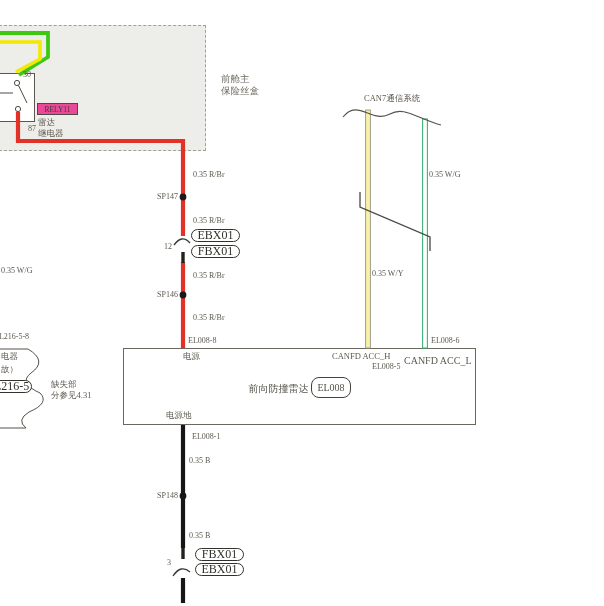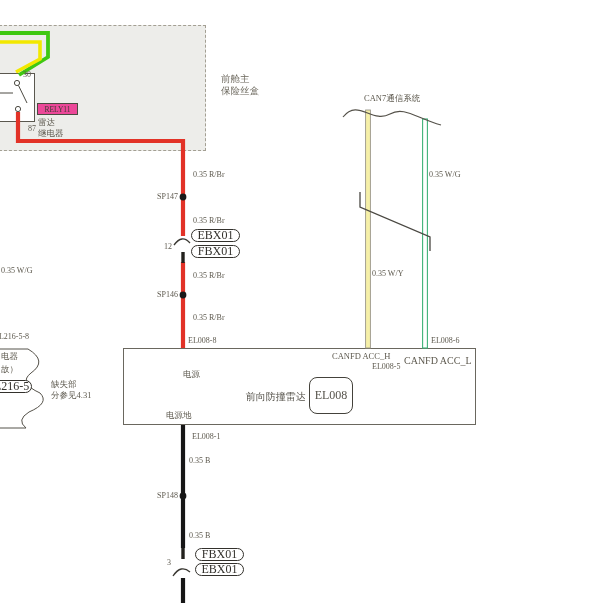--- a/index.html
+++ b/index.html
@@ -12,22 +12,22 @@
   .ecubox{left:123px;top:348px;width:353px;height:77px;border:1.2px solid #6a675e;}
   .relycode{left:37px;top:103px;width:41px;height:12px;border:1px solid #4c4a42;background:#ec4899;
             font-size:7.5px;color:#3c3a33;display:flex;align-items:center;justify-content:center;}
   .lbl{position:absolute;font-size:8px;color:#5d594e;white-space:nowrap;line-height:9px;}
   .lbl.cn{font-size:8.5px;line-height:10.5px;}
   .lbl.big{font-size:9.5px;line-height:11.5px;color:#6b675c;}
   .lbl.right{text-align:right;}
   .oval{position:absolute;box-sizing:border-box;border:1.3px solid #33312c;border-radius:8px;background:#fff;
         font-size:12px;color:#33312c;display:flex;align-items:center;justify-content:center;white-space:nowrap;}
   .ecutitle{position:absolute;left:123px;top:377px;width:353px;text-align:center;font-size:10px;color:#55524a;}
-  .ecutitle .code{display:inline-block;border:1.2px solid #44423b;border-radius:8px;padding:12px 5px;
-                  font-size:12px;line-height:11px;vertical-align:1px;margin-left:3px;background:#fff;text-align:center;}
+  .ecutitle .code{display:inline-block;border:1.2px solid #44423b;border-radius:8px;padding:4px 5px;
+                  font-size:10px;line-height:11px;vertical-align:1px;margin-left:3px;background:#fff;text-align:center;}
   svg{position:absolute;left:0;top:0;}
 </style>
 </head>
 <body>
 
 <div class="canvas">
 
   <div class="box fusebox"></div>
   <div class="box relaybox"></div>
   <div class="box ecubox"></div>
@@ -98,21 +98,21 @@
   <div class="lbl" style="left:1px;top:266px;">0.35 W/G</div>
   <div class="lbl" style="left:-6px;top:332px;">EL216-5-8</div>
   <div class="lbl cn" style="left:1px;top:351px;">电器</div>
   <div class="lbl cn" style="left:1px;top:364px;">故）</div>
   <div class="oval" style="left:-16px;top:380px;width:48px;height:13px;">EL216-5</div>
   <div class="lbl cn" style="left:51px;top:379px;">
     <div>缺失部</div>
     <div>分参见4.31</div>
   </div>
 
-  <div class="lbl cn" style="left:166px;top:369px;padding-left:17px;">电源</div>
+  <div class="lbl cn" style="left:166px;top:351px;padding-left:17px;">电源</div>
   <div class="lbl" style="left:332px;top:352px;font-size:8.5px;">CANFD ACC_H</div>
   <div class="lbl" style="left:404px;top:356px;font-size:10px;">CANFD ACC_L</div>
   <div class="ecutitle">
     <span>前向防撞雷达</span><span class="code">EL008</span>
   </div>
   <div class="lbl cn" style="left:166px;top:410px;">电源地</div>
 
   <div class="lbl" style="left:192px;top:432px;">EL008-1</div>
   <div class="lbl" style="left:189px;top:456px;">0.35 B</div>
   <div class="lbl right" style="left:146px;top:491px;width:32px;">SP148</div>

